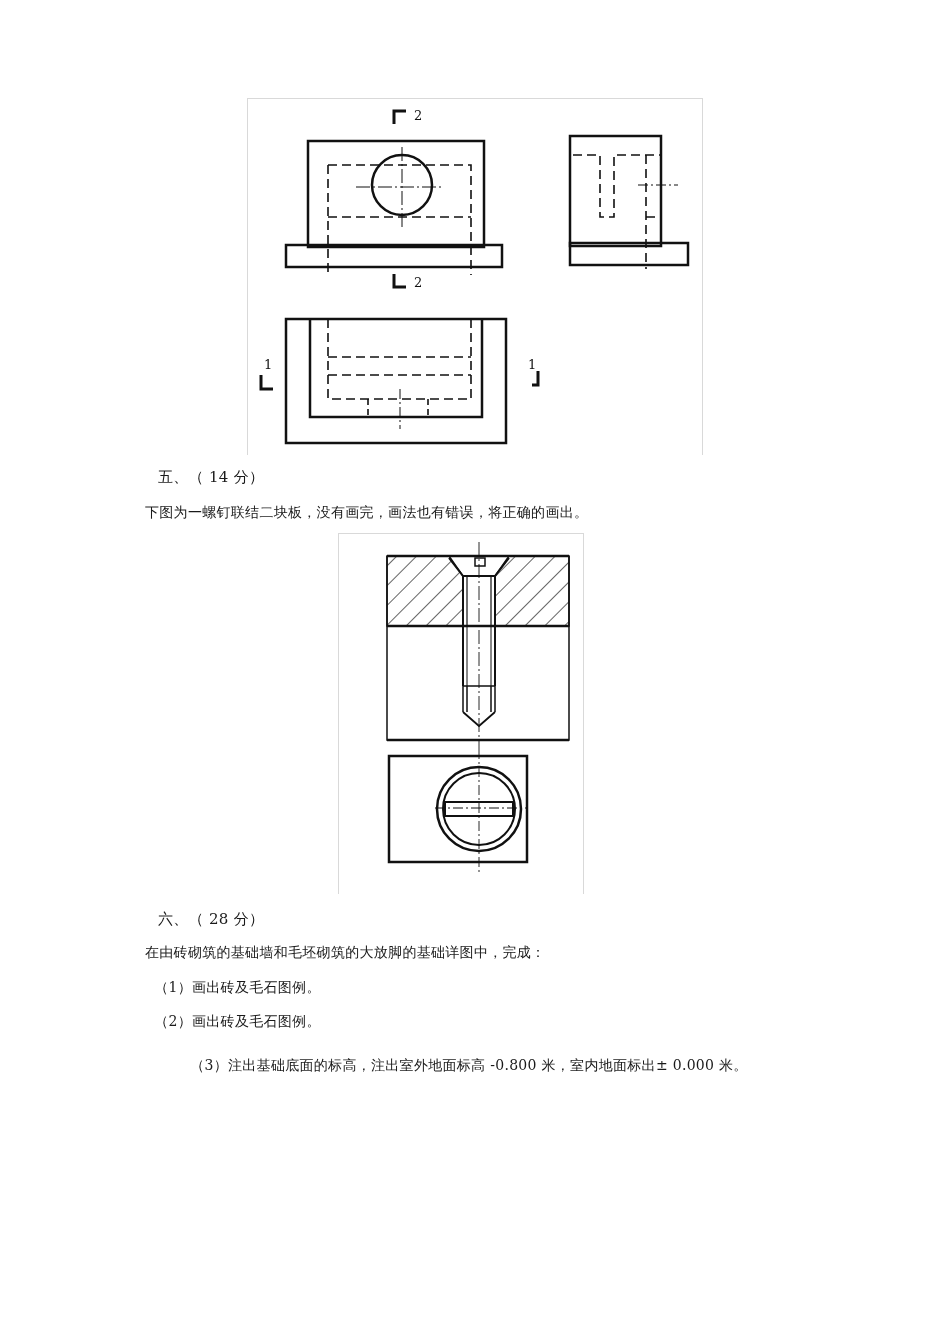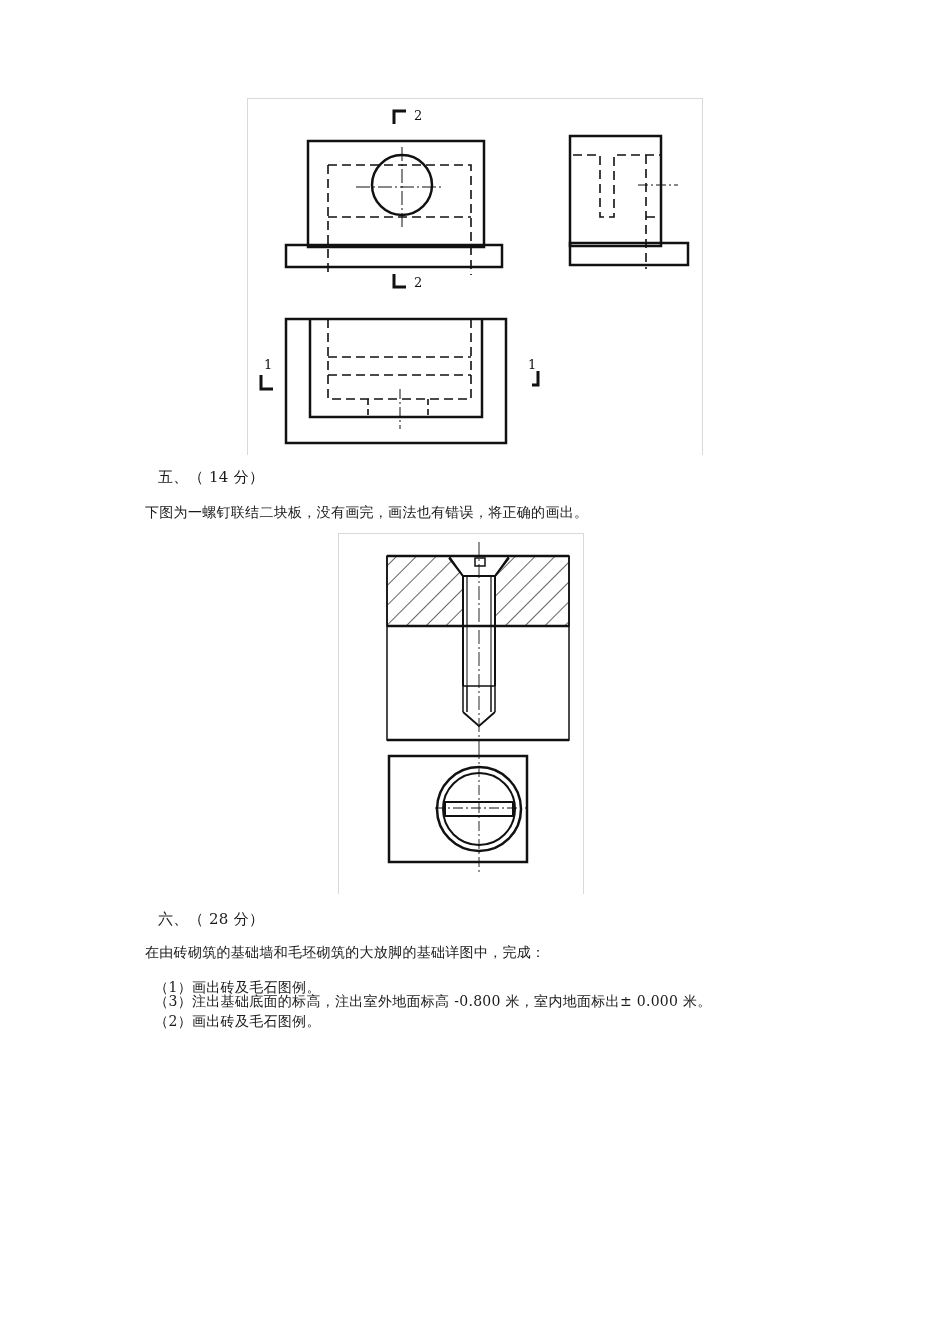--- a/index.html
+++ b/index.html
@@ -115,15 +115,15 @@
 
 <div class="txt heading" style="top:910px;">六、（ 28 分）</div>
 <div class="txt" style="top:944px;font-family:Liberation Serif, serif;">在由砖砌筑的基础墙和毛坯砌筑的大放脚的基础详图中，完成：</div>
 
 <div class="txt item" style="top:979px;">
   <span class="num">（1）</span><span>画出砖及毛石图例。</span>
 </div>
 <div class="txt item" style="top:1013px;">
   <span class="num">（2）</span><span>画出砖及毛石图例。</span>
 </div>
-<div class="txt item" style="top:993px;">
+<div class="txt item" style="top:1057px;margin-left:36px;">
   <span class="num">（3）</span><span>注出基础底面的标高，注出室外地面标高 -0.800 米，室内地面标出± 0.000 米。</span>
 </div>
 
 </body></html>

